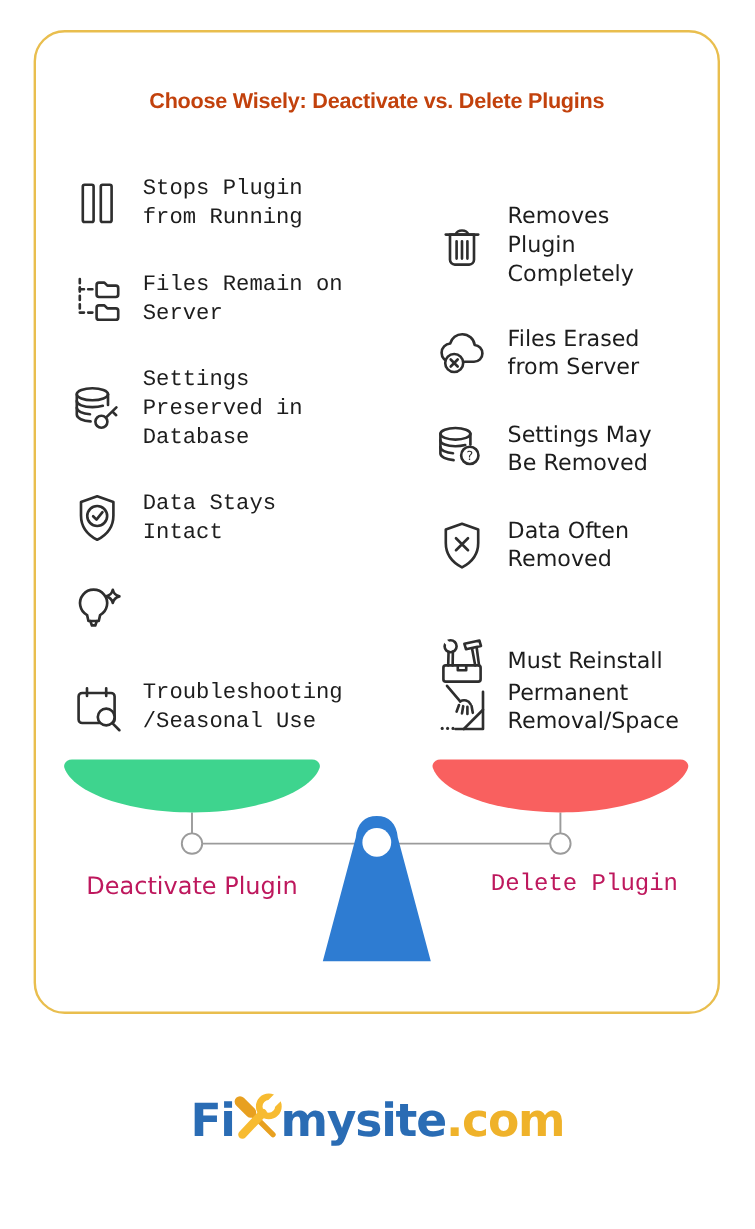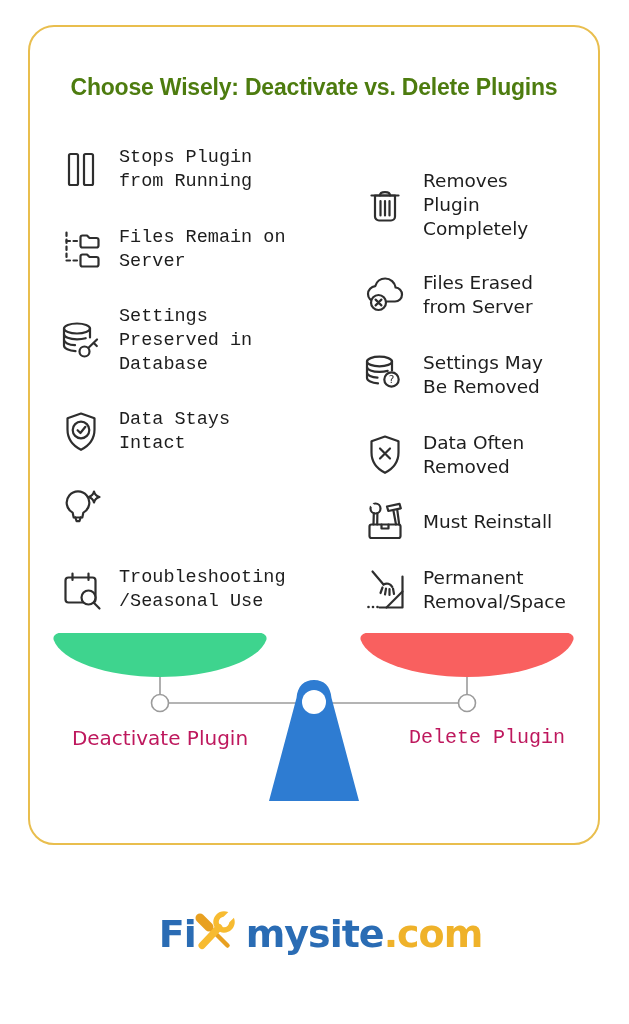--- a/index.html
+++ b/index.html
@@ -8,36 +8,36 @@
     position:relative; width:629px; height:1024px; background:#ffffff;
     font-family:"DejaVu Sans","Liberation Sans",sans-serif; color:#1d1d1d; overflow:hidden;
   }
   .card {
     position:absolute; left:28px; top:25px; width:572px; height:820px;
     border:2px solid #e9be4e; border-radius:26px; background:#ffffff;
   }
   .title {
     position:absolute; left:28px; top:74px; width:572px; text-align:center;
     font-family:"Liberation Sans",sans-serif;
-    font-size:23px; font-weight:700; color:#4d7c0f; letter-spacing:-0.2px;
+    font-size:18px; font-weight:700; color:#c2410c; letter-spacing:-0.2px;
   }
   .row { position:absolute; display:flex; align-items:center; gap:15px; transform:translateY(-50%); }
   .row .ic { width:46px; height:46px; flex:0 0 46px; display:flex; align-items:center; justify-content:center; }
   .row .txt { font-size:18.5px; line-height:24px; white-space:pre-line; color:#1d1d1d; }
   .l { left:58px;font-family:Liberation Mono, monospace; }  .r { left:362px; }
   .l1{top:170px} .l2{top:250px} .l3{top:341px} .l4{top:432px} .l5{top:510px} .l6{top:590px}
-  .r1{top:205px} .r2{top:295px} .r3{top:375px} .r4{top:455px} .r5{top:522px} .r6{top:590px}
+  .r1{top:205px} .r2{top:295px} .r3{top:375px} .r4{top:455px} .r5{top:552px} .r6{top:590px}
   .ic svg { stroke:#2e2e2e; stroke-width:2.2; fill:none; stroke-linecap:round; stroke-linejoin:round; }
   .scale-svg { position:absolute; left:0; top:620px; }
   .pan-label { position:absolute; top:726px; width:240px; text-align:center; font-size:20px; color:#be185d; }
   .pan-label.left { left:40px; } .pan-label.right { left:367px;font-family:Liberation Mono, monospace; }
   .logo { position:absolute; left:0; top:903px; width:629px; height:62px;
           display:flex; align-items:center; justify-content:center; }
   .logo span { font-size:38px; font-weight:700; letter-spacing:-1px; }
-  .logo .blue { color:#2a6cb4;margin-left:12px; } .logo .gold { color:#efb22a; }
+  .logo .blue { color:#2a6cb4; } .logo .gold { color:#efb22a; }
   .logo svg { margin:0 -4px 4px -4px; }
 </style>
 </head>
 <body>
 
 <div class="page">
   <div class="card"></div>
 
   <div class="title">Choose Wisely: Deactivate vs. Delete Plugins</div>
 

